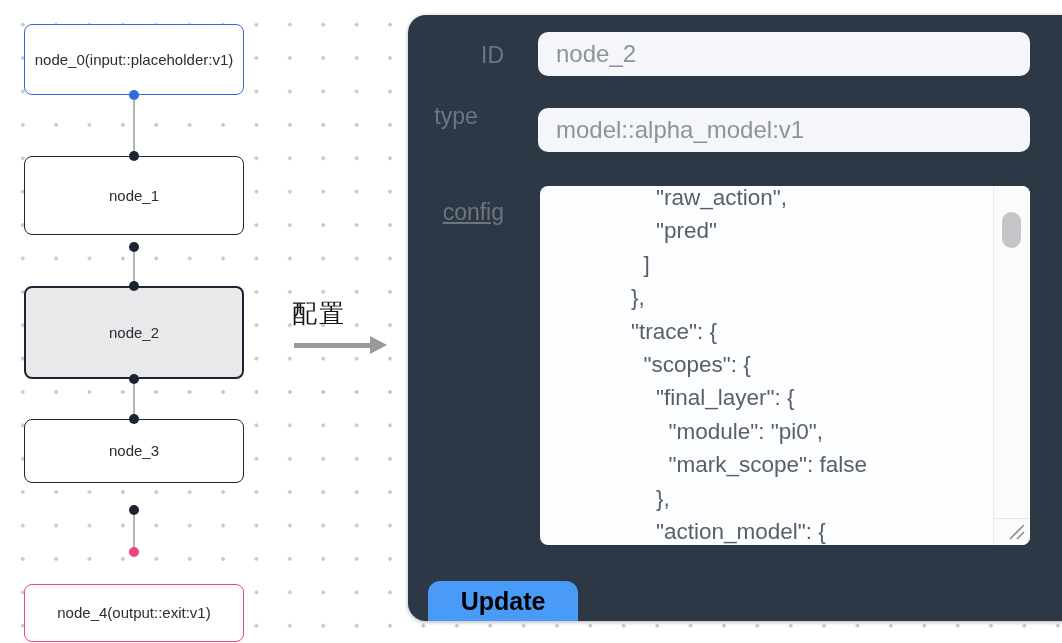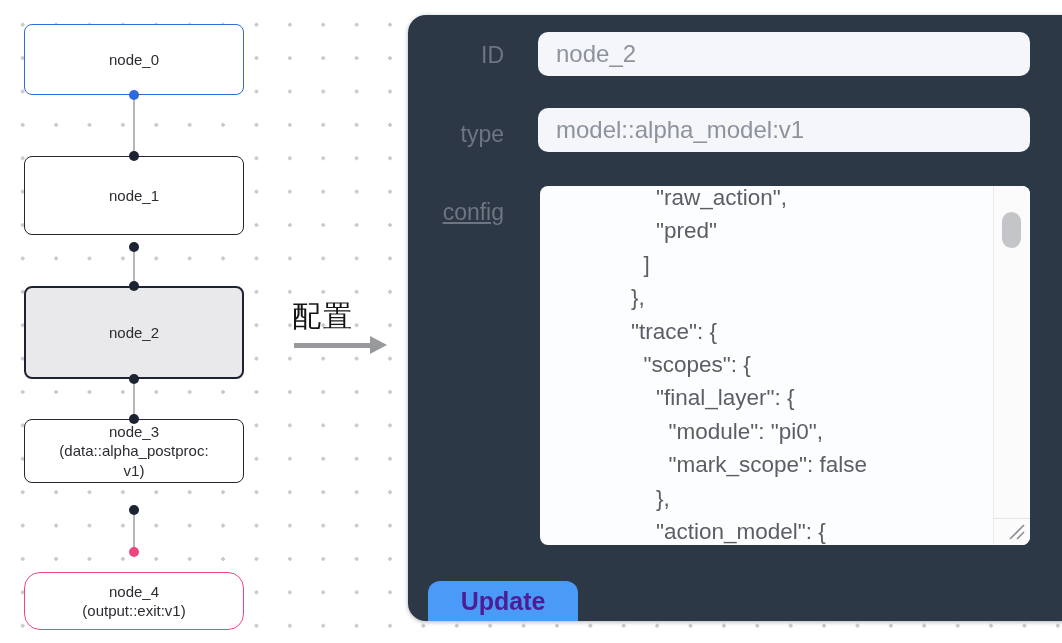--- a/index.html
+++ b/index.html
@@ -5,93 +5,92 @@
   html,body{margin:0;padding:0;background:#fff;font-family:"Liberation Sans","DejaVu Sans",sans-serif;}
   #stage{
     position:relative;width:1062px;height:643px;overflow:hidden;background:#fff;
     background-image:radial-gradient(circle,#c7cacf 1.6px,transparent 1.8px);
     background-size:33.4px 33.4px;background-position:6px 8px;
   }
   
   .node{
     position:absolute;left:24px;width:220px;box-sizing:border-box;
     background:#fff;border:1.5px solid #23252f;border-radius:8px;
-    display:flex;flex-direction:column;align-items:center;justify-content:center;
+    display:flex;flex-direction:row;align-items:center;justify-content:center;
     font-size:15px;line-height:19.5px;color:#2b2d33;text-align:center;z-index:2;
   }
   .node .node-type{white-space:pre-line;}
   .node.n0{top:24px;height:71px;border-color:#2f6bdb;}
   .node.n1{top:156px;height:79px;}
   .node.n2{top:286px;height:93px;background:#e9e9eb;border-width:2px;border-color:#1f2230;}
   .node.n3{top:419px;height:64px;}
-  .node.n4{top:572px;height:58px;border-color:#ee4585;border-radius:16px;}
+  .node.n4{top:584px;height:58px;border-color:#ee4585;}
   .edge{position:absolute;left:133px;width:1.5px;background:#b5b5ba;z-index:1;}
   .handle{position:absolute;left:129px;width:10px;height:10px;border-radius:50%;background:#1c2332;z-index:3;}
   .handle.blue{background:#2f6bdb;}
   .handle.pink{background:#f0447e;}
   
-  .edge-label{position:absolute;left:292px;top:297px;font-size:29px;color:#141414;letter-spacing:2px;z-index:2;}
+  .edge-label{position:absolute;left:292px;top:297px;font-size:25px;color:#141414;letter-spacing:2px;z-index:2;}
   .arrow{position:absolute;left:294px;top:335px;width:100px;height:20px;z-index:2;}
   .arrow .shaft{position:absolute;left:0;top:8px;width:76px;height:5px;background:#97999c;}
   .arrow .head{position:absolute;left:76px;top:1px;width:0;height:0;
     border-left:17px solid #97999c;border-top:9.5px solid transparent;border-bottom:9.5px solid transparent;}
   
   .panel{position:absolute;left:408px;top:15px;width:716px;height:606px;background:#2d3846;
     border-radius:18px;overflow:hidden;z-index:4;box-shadow:0 1px 4px rgba(20,30,45,.35);}
   .f-label{position:absolute;left:0;width:96px;text-align:right;font-size:23px;color:#6e7580;}
   .f-label.l-id{top:27px;}
-  .f-label.l-type{top:106px;}
+  .f-label.l-type{top:88px;text-align:center;}
   .f-label.l-config{top:184px;text-decoration:underline;}
   .f-input{position:absolute;left:130px;width:492px;height:44px;box-sizing:border-box;
     background:#f4f6f9;border:none;outline:none;border-radius:10px;
     font-family:"Liberation Sans","DejaVu Sans",sans-serif;
     font-size:24px;color:#8d939d;padding:0 0 0 18px;}
   .f-input.i-id{top:17px;}
   .f-input.i-type{top:93px;padding-left:18px;}
   .config-box{position:absolute;left:132px;top:171px;width:490px;height:359px;
     background:#fcfdfe;border-radius:8px;overflow:hidden;}
   .config-text{position:absolute;left:0;top:-5px;right:37px;bottom:0;
     padding:0 0 0 16px;margin:0;white-space:pre;overflow:hidden;
     font-family:"Liberation Sans","DejaVu Sans",sans-serif;
     font-size:22.5px;line-height:33.4px;color:#5a5f66;}
   .scroll-track{position:absolute;right:0;top:0;width:37px;height:100%;
     background:#fbfbfc;border-left:1px solid #e9eaec;box-sizing:border-box;}
   .scroll-thumb{position:absolute;left:8px;top:26px;width:19px;height:36px;background:#c3c5c8;border-radius:10px;}
   .track-sep{position:absolute;left:0;right:0;top:332px;height:1px;background:#e4e5e8;}
   .resize-grip{position:absolute;right:4px;bottom:4px;width:20px;height:20px;}
   .update-btn{position:absolute;left:20px;bottom:0;width:150px;height:40px;border:none;
-    background:#4a9bf7;border-radius:12px 12px 0 0;color:#4c1d95;
+    background:#4a9bf7;border-radius:12px 12px 0 0;color:#000000;
     font-family:"Liberation Sans","DejaVu Sans",sans-serif;
     font-size:25px;font-weight:bold;display:flex;align-items:center;justify-content:center;cursor:pointer;}
 </style>
 </head>
 <body>
 
 <div id="stage">
 
   <div>
 
     <div class="edge" style="top:95px;height:62px;"></div>
     <div class="edge" style="top:247px;height:40px;"></div>
     <div class="edge" style="top:379px;height:41px;"></div>
     <div class="edge" style="top:510px;height:43px;"></div>
 
     <div class="node n0">
       <div class="node-name">node_0</div>
+      <div class="node-type">(input::placeholder:v1)</div>
     </div>
     <div class="node n1">
       <div class="node-name">node_1</div>
     </div>
     <div class="node n2">
       <div class="node-name">node_2</div>
     </div>
     <div class="node n3">
       <div class="node-name">node_3</div>
-      <div class="node-type">(data::alpha_postproc:
-v1)</div>
     </div>
     <div class="node n4">
       <div class="node-name">node_4</div>
       <div class="node-type">(output::exit:v1)</div>
     </div>
 
     <div class="handle blue" style="top:90px;"></div>
     <div class="handle" style="top:151px;"></div>
     <div class="handle" style="top:242px;"></div>
     <div class="handle" style="top:281px;"></div>

